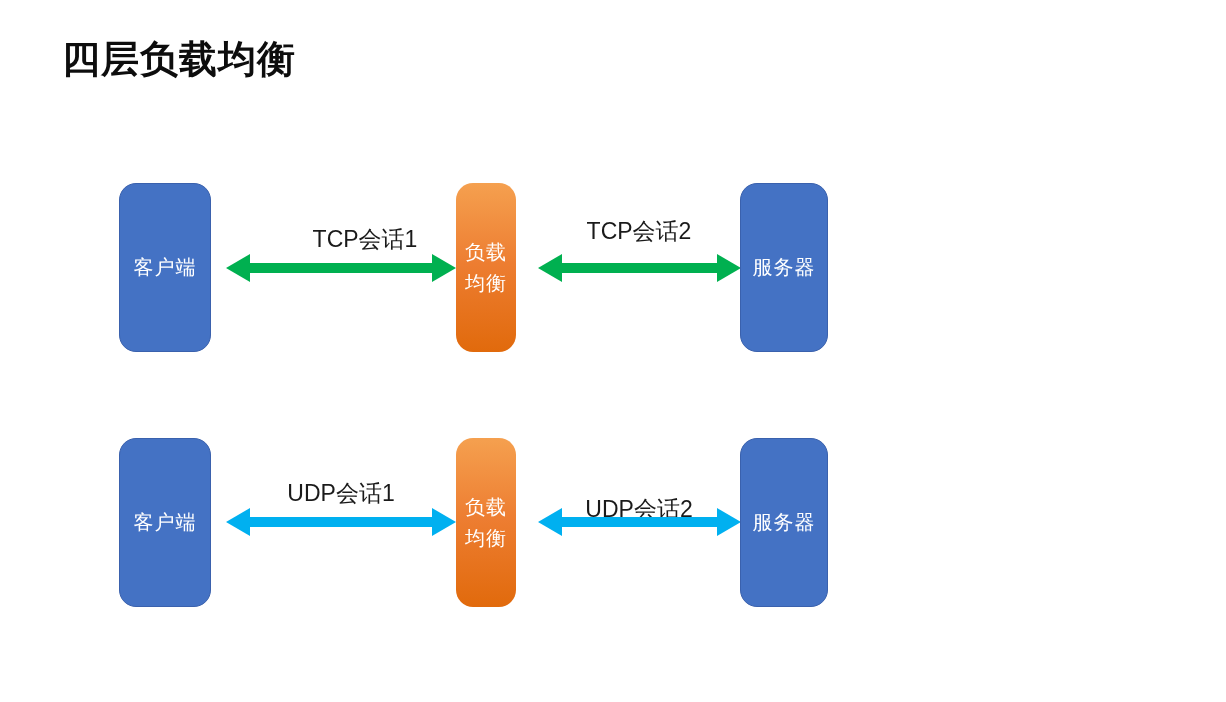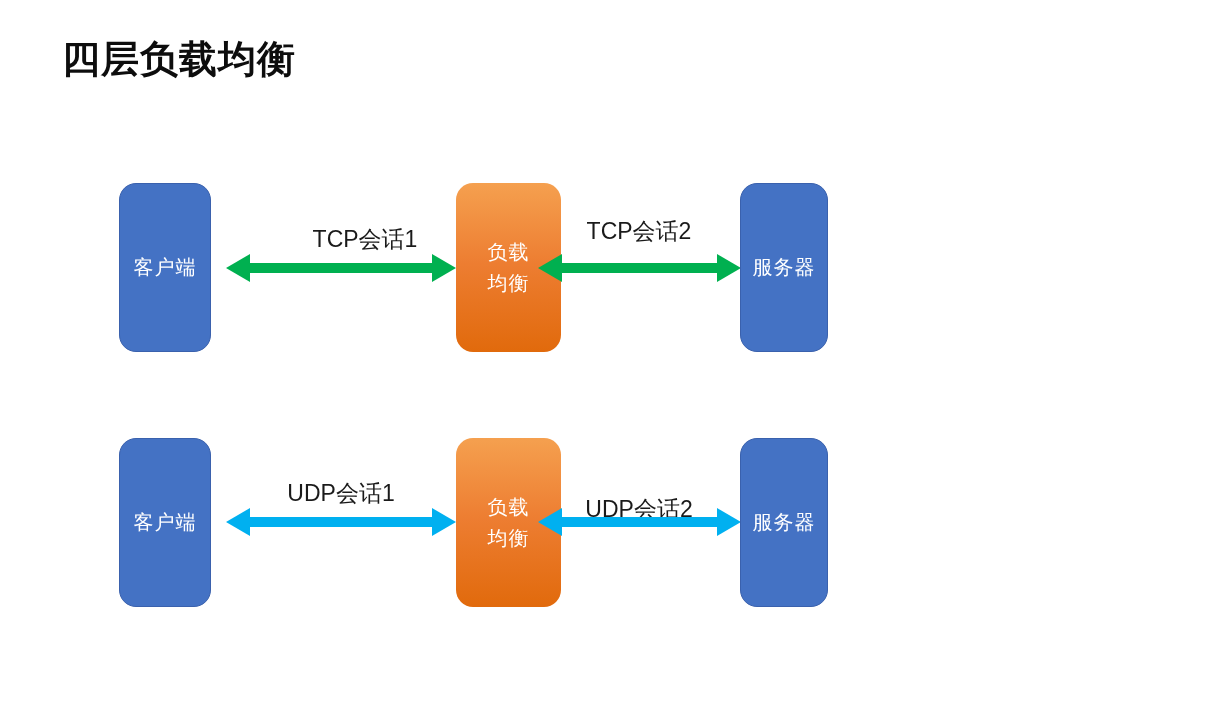--- a/index.html
+++ b/index.html
@@ -69,21 +69,21 @@
     font-size: 20px;
     letter-spacing: 1px;
     text-align: center;
   }
   .node.blue {
     width: 92px;
     background: var(--node-blue);
     border: 1px solid var(--node-blue-border);
   }
   .node.orange {
-    width: 105px;
+    width: 60px;
     background: linear-gradient(180deg,
       var(--node-orange-top) 0%,
       var(--node-orange-mid) 48%,
       var(--node-orange-bottom) 100%);
     line-height: 1.55;
   }
   #r1-client, #r1-lb, #r1-server { top: 183px; }
   #r2-client, #r2-lb, #r2-server { top: 438px; }
   #r1-client, #r2-client { left: 119px; }
   #r1-lb, #r2-lb { left: 456px; }

